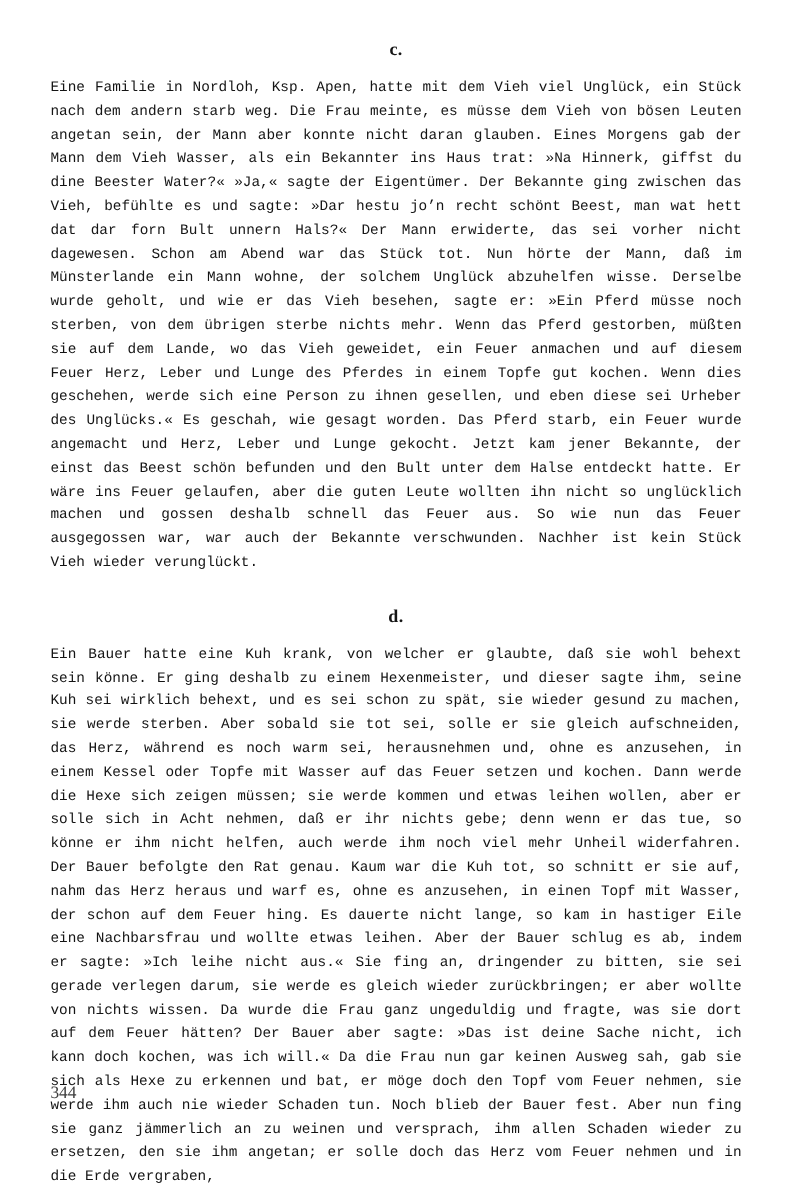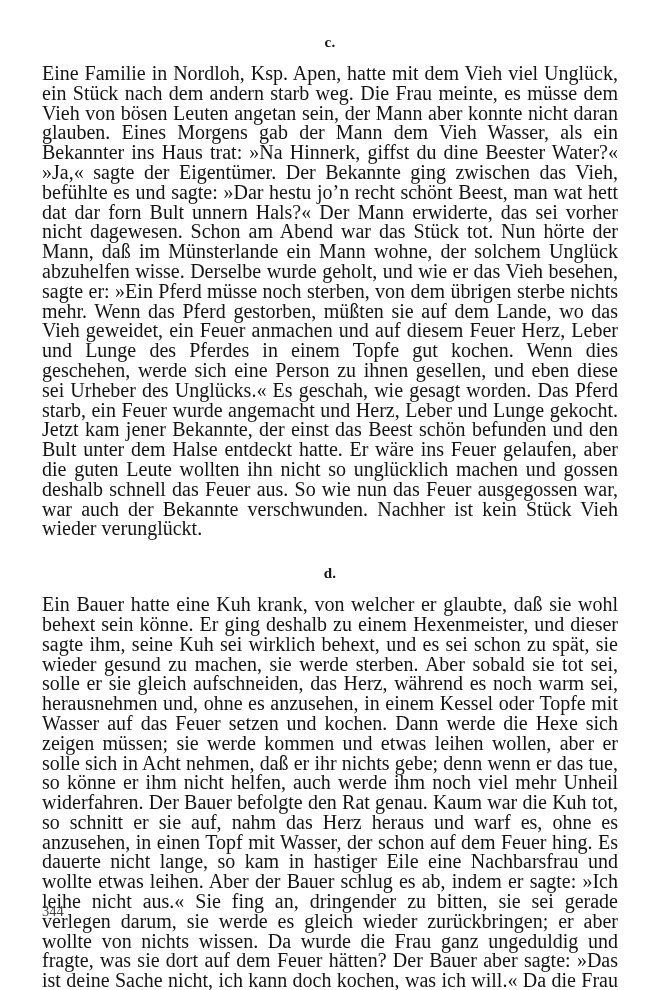--- a/index.html
+++ b/index.html
@@ -25,26 +25,27 @@
       font-size: 15px;
       font-weight: 700;
       text-align: center;
       letter-spacing: 0.02em;
     }
     .section + .section {
       margin-top: 26px;
     }
     .section-paragraph {
       margin: 0;
-      font-size: 20px;
+      font-size: 12px;
       line-height: 19.8px;
       text-align: justify;
       hyphens: auto;
       -webkit-hyphens: auto;
       word-spacing: 0.01em;
+      font-family: Liberation Mono, monospace;
     }
     .page-number {
       position: absolute;
       left: 42px;
       top: 903px;
       font-size: 14.5px;
       color: #404040;
     }
   </style>
 </head>

